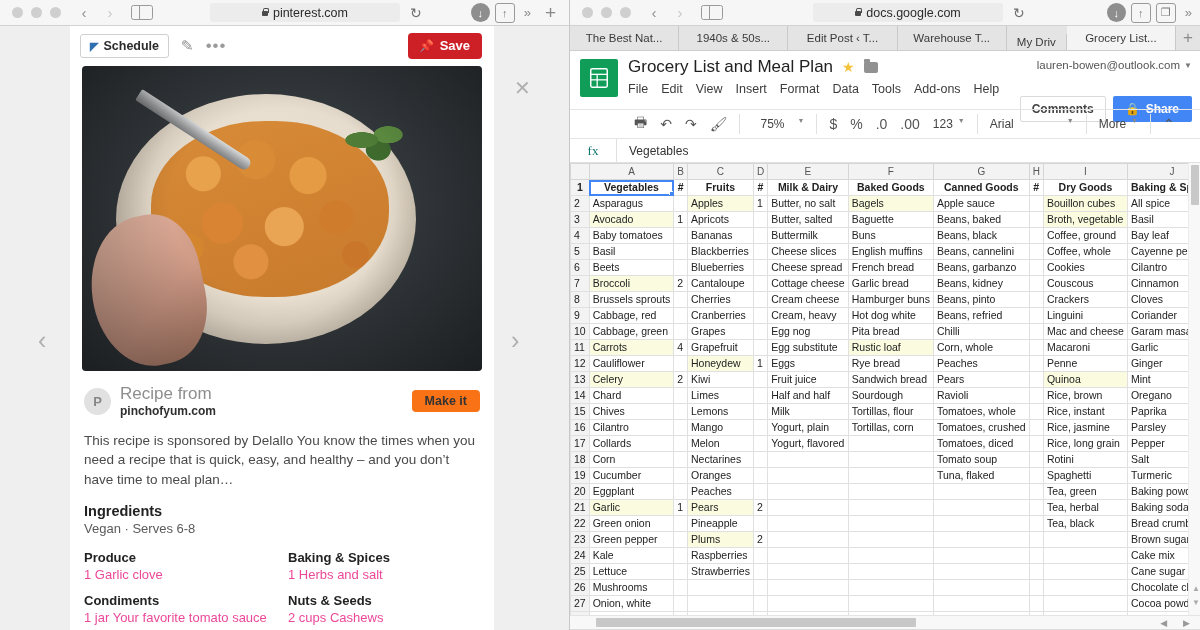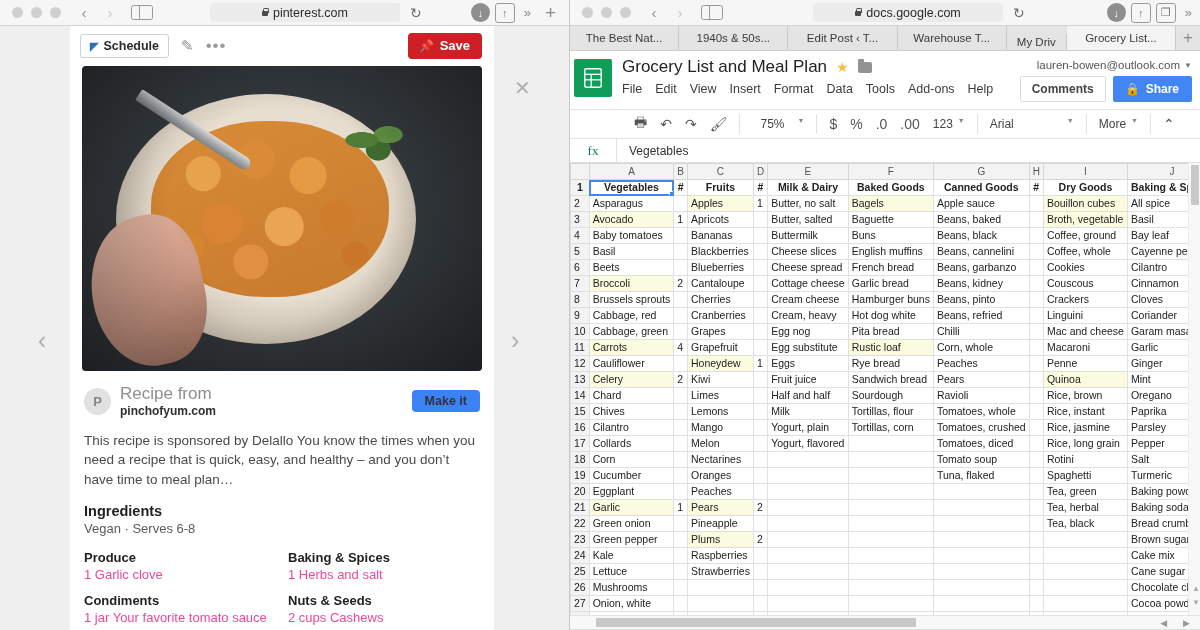--- a/index.html
+++ b/index.html
@@ -160,51 +160,51 @@
 
   .src-row { display: flex; align-items: center; padding: 12px 14px 6px; gap: 9px; }
   .avatar {
     width: 27px; height: 27px; border-radius: 50%; background: #e1e1e1; color: #868686;
     display: flex; align-items: center; justify-content: center; font-size: 13px; font-weight: bold;
   }
   .src-txt { line-height: 1.25; }
   .src-top { font-size: 17px; color: #8e8e8e; }
   .src-dom { font-size: 12px; color: #2f2f2f; font-weight: bold; }
   .makeit {
-    margin-left: auto; background: #3b82f6; border-radius: 4px; padding: 4px 13px;
+    margin-left: auto; background: #f97316; border-radius: 4px; padding: 4px 13px;
     font-size: 12.5px; font-weight: bold; color: #333;
   }
   .desc { padding: 6px 14px 0; font-size: 13.5px; color: #4a4a4a; line-height: 1.42; }
   .ing-h { padding: 14px 14px 0; font-size: 14.5px; font-weight: bold; color: #222; }
   .ing-sub { padding: 2px 14px 0; font-size: 13px; color: #5a5a5a; }
   .ing-grid {
     padding: 14px 14px 0; display: grid; grid-template-columns: 1fr 1fr; column-gap: 12px; row-gap: 11px;
   }
   .ing-cat { font-size: 13px; font-weight: bold; color: #222; margin-bottom: 2px; }
   .ing-item { font-size: 13px; color: #ec4899; }
 
   
   .gs { height: 604px; display: flex; flex-direction: column; background: #fff; }
-  .gs-head { display: flex; height: 58px; padding: 6px 8px 0 2px; }
+  .gs-head { display: flex; height: 58px; padding: 6px 8px 0 8px; }
   .gs-logo {
     width: 38px; height: 38px; background: #0f9d58; border-radius: 2px; margin: 2px 10px 0 2px;
     display: flex; align-items: center; justify-content: center;
   }
   .gs-logo svg { width: 22px; height: 22px; }
   .gs-titles { flex: 1; min-width: 0; }
   .gs-title-row { display: flex; align-items: center; gap: 9px; }
   .gs-title { font-size: 17px; color: #222; }
   .gs-star { color: #f3c33c; font-size: 14px; }
   .gs-folder { width: 14px; height: 11px; background: #919191; border-radius: 1px 2px 2px 2px; position: relative; }
   .gs-folder::before { content:''; position:absolute; left:0; top:-3px; width:6px; height:3px; background:#919191; border-radius:1px 1px 0 0;}
   .gs-menu { display: flex; gap: 13px; margin-top: 5px; font-size: 12.5px; color: #3c3c3c; }
   .gs-right { display: flex; flex-direction: column; align-items: flex-end; gap: 5px; padding-top: 2px; }
   .gs-acct { font-size: 11.5px; color: #555; display: flex; align-items: center; gap: 4px; }
   .caret { font-size: 8px; color: #777; }
-  .gs-btns { display: flex; gap: 7px; }
+  .gs-btns { display: flex; gap: 7px; margin-top: 20px; }
   .gs-comments {
     border: 1px solid #dadada; border-radius: 2px; padding: 5px 11px; font-size: 12px;
     font-weight: bold; color: #444; background: #fff;
   }
   .gs-share {
     background: #4285f4; color: #fff; border-radius: 2px; padding: 5px 13px; font-size: 12px;
     font-weight: bold; display: flex; align-items: center; gap: 5px;
   }
   .gs-toolbar {
     height: 30px; border-top: 1px solid #e4e4e4; border-bottom: 1px solid #e4e4e4;

